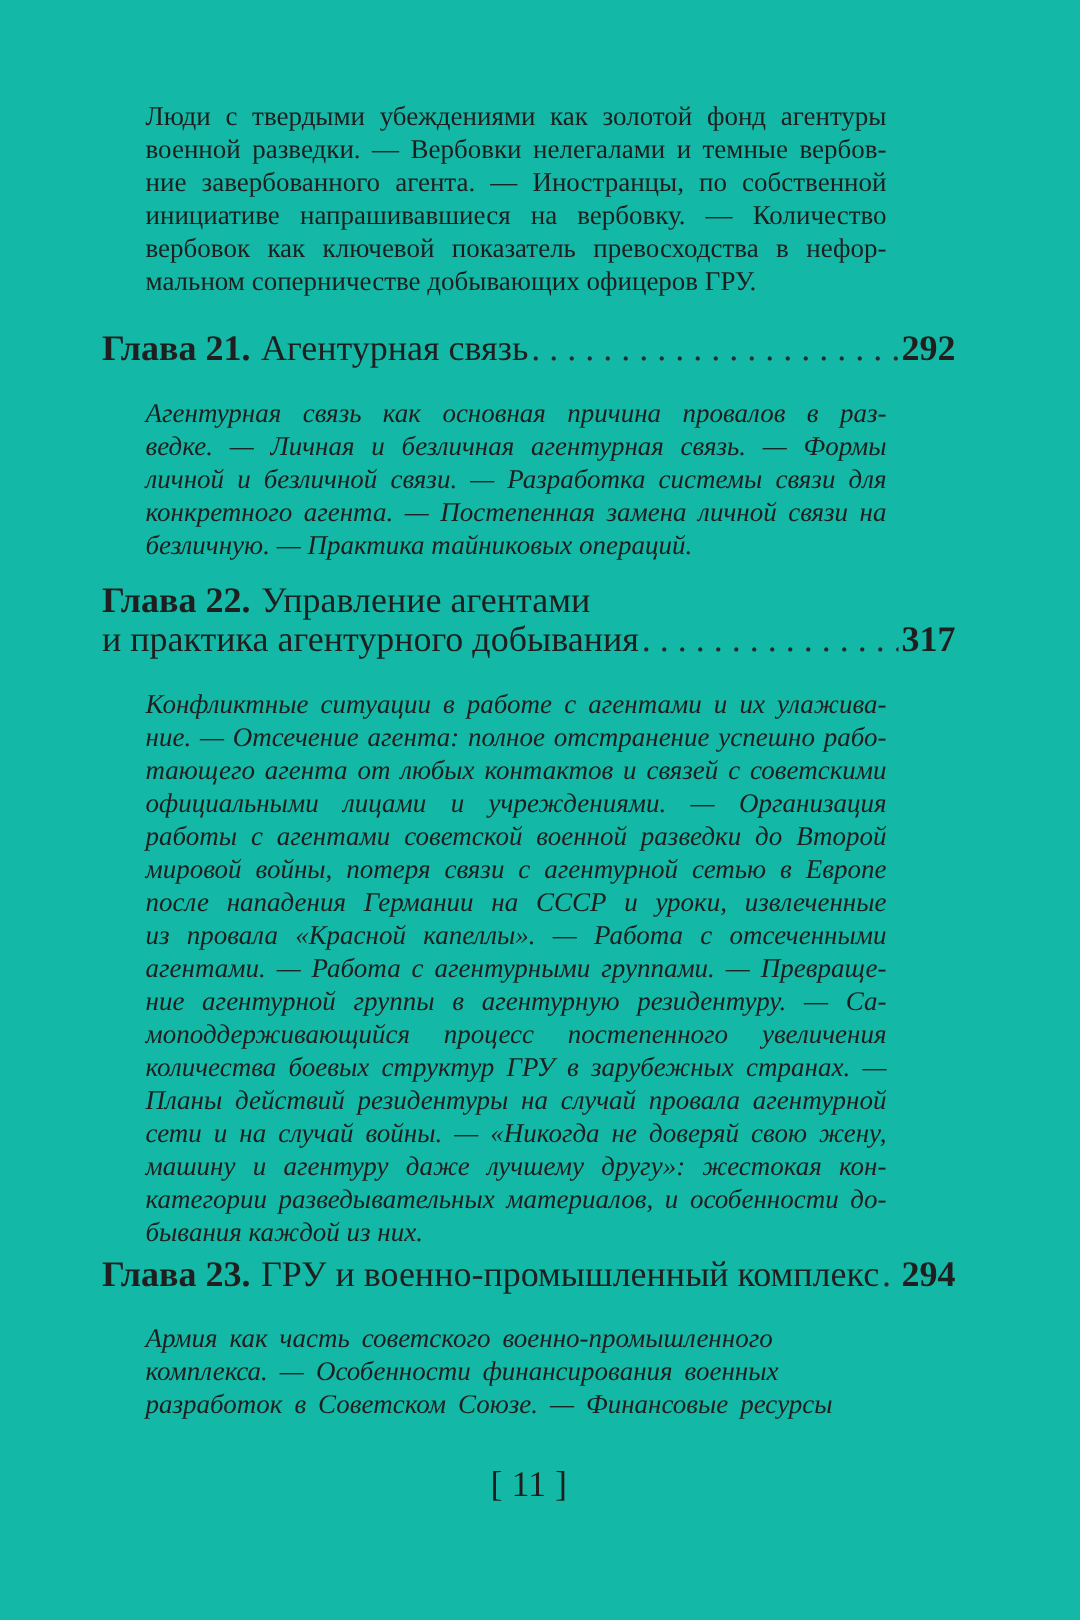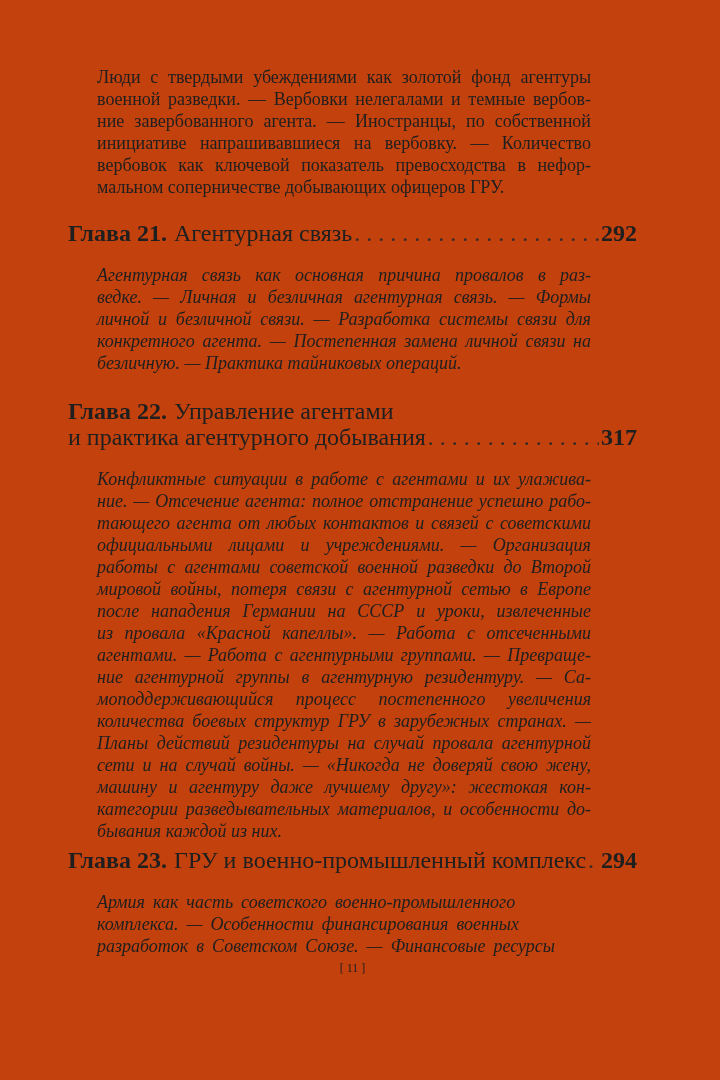--- a/index.html
+++ b/index.html
@@ -1,21 +1,21 @@
 <!DOCTYPE html>
 <html lang="ru"><head>
 <meta charset="utf-8">
 <style>
   html, body { margin: 0; padding: 0; }
   body { width: 720px; height: 1080px; background: #ffffff; }
   .book-page {
     position: relative;
     width: 720px;
     height: 1080px;
-    background: #c2410c;
+    background: #14b8a6;
     color: #1f1f1f;
     font-family: "Liberation Serif", "DejaVu Serif", serif;
     overflow: hidden;
   }
   .content {
     position: absolute;
     left: 68px;
     top: 66px;
     width: 569px;
   }
@@ -48,27 +48,28 @@
     margin: 0 2px;
     color: #2a2a2a;
   }
   .dots::after {
     content: ". . . . . . . . . . . . . . . . . . . . . . . . . . . . . . . . . . . . . . . . . . . . . . . . . . . . . . . . . . . . . . . . . . . . . .";
   }
   .ch-page { white-space: nowrap; font-weight: bold; }
   
   .sec-intro { margin-top: 0; }
   .sec-ch21 { margin-top: 22px; }
-  .sec-ch22 { margin-top: 24px; }
+  .sec-ch22 { margin-top: 14px; }
   .sec-ch23 { margin-top: 5px; }
   .chapter + .summary { margin-top: 18px; font-style: italic; }
   .footer {
+    margin-top: 32px;
     width: 569px;
     text-align: center;
-    font-size: 12px;
+    font-size: 24px;
     line-height: 22px;
   }
 </style>
 </head>
 <body>
 
 <div class="book-page">
   <div class="content">
 
     <div class="summary sec-intro">

